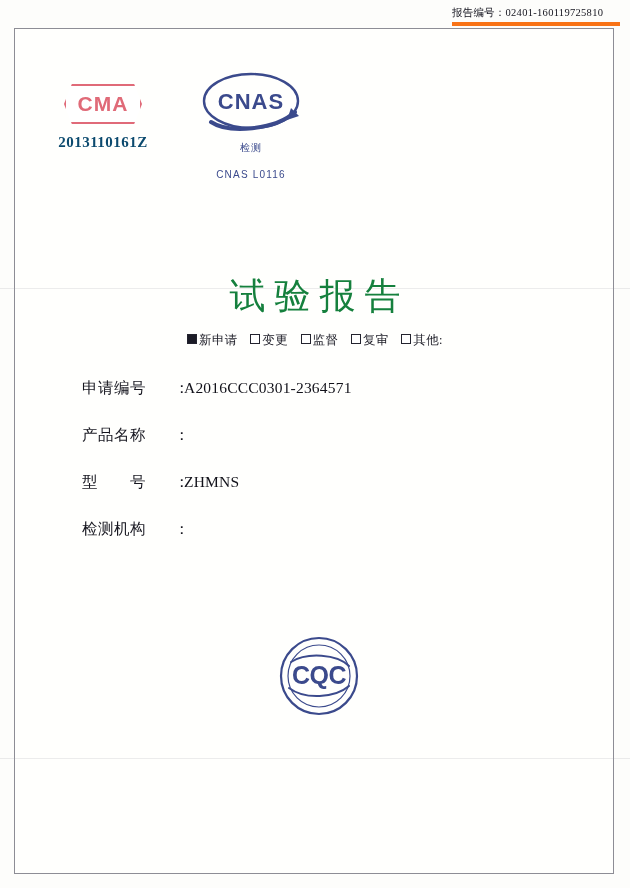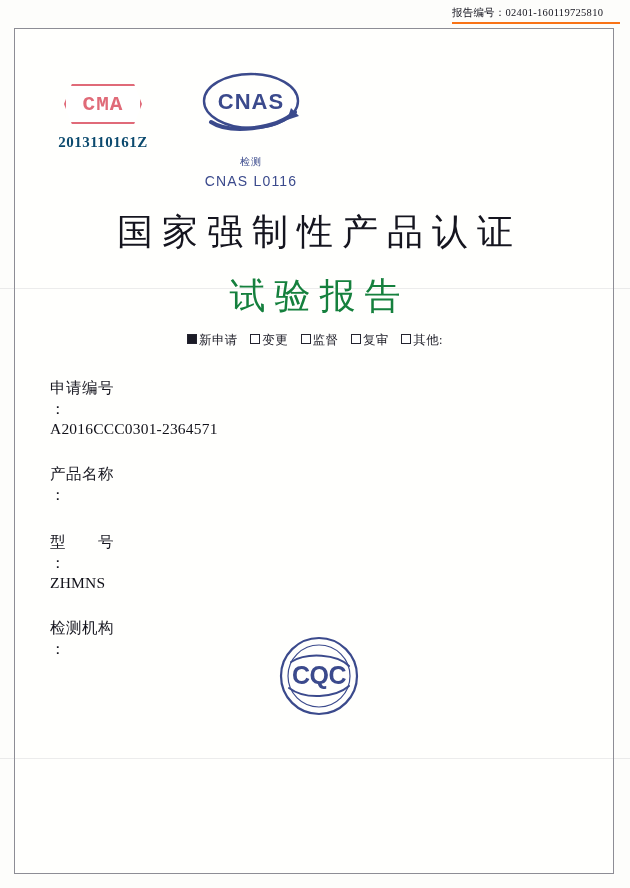--- a/index.html
+++ b/index.html
@@ -20,21 +20,21 @@
     height: 888px;
     background: #fdfdfb;
   }
 
   
   .report-no {
     position: absolute;
     top: 6px;
     left: 452px;
     width: 168px;
-    border-bottom: 2px solid #f97316;
+    border-bottom: 4px solid #f97316;
     padding-bottom: 2px;
     font-size: 10.5px;
     letter-spacing: 0.2px;
     white-space: nowrap;
     color: #14141e;
   }
   .report-no .label {
     font-family: "Liberation Serif", serif;
   }
   .report-no .value {
@@ -90,21 +90,21 @@
     border: 2px solid #e06a78;
     background: #fff;
     clip-path: polygon(10% 0, 90% 0, 100% 50%, 90% 100%, 10% 100%, 0 50%);
   }
   .cma-badge .txt {
     position: absolute;
     inset: 0;
     display: flex;
     align-items: center;
     justify-content: center;
-    font-family: Liberation Mono, monospace;
+    font-family: Liberation Sans, sans-serif;
     font-weight: bold;
     font-size: 21px;
     color: #e06a78;
     letter-spacing: 1px;
   }
   .cma-code {
     margin-top: 10px;
     font-family: "Liberation Serif", serif;
     font-weight: bold;
     font-size: 15px;
@@ -124,28 +124,28 @@
     height: 72px;
     margin: 0 auto;
     position: relative;
   }
   .cnas-mark svg { display: block; }
   .cnas-sub {
     font-family: "Liberation Sans", sans-serif;
     font-size: 10px;
     color: #3b4a8c;
     letter-spacing: 1px;
-    margin-top: 15px;
+    margin-top: 1px;
   }
   .cnas-num {
     font-family: "Liberation Sans", sans-serif;
-    font-size: 14px;
+    font-size: 10px;
     color: #3b4a8c;
     letter-spacing: 1.2px;
-    margin-top: 4px;
+    margin-top: 14px;
   }
 
   
   .title1 {
     position: absolute;
     top: 208px;
     left: 0;
     width: 100%;
     text-align: center;
     font-family: "Liberation Serif", serif;
@@ -195,22 +195,21 @@
   .fields {
     position: absolute;
     top: 378px;
     left: 0;
     width: 100%;
   }
   .field {
     display: flex;
     align-items: baseline;
     margin-bottom: 26px;
-    padding-left: 50px;
-    flex-direction: column;
+    padding-left: 82px;
   }
   .field .key {
     width: 92px;
     font-size: 15.5px;
     letter-spacing: 0.5px;
     color: #16161f;
     flex: none;
   }
   .field .key.spaced {
     letter-spacing: 0.5px;
@@ -282,21 +281,20 @@
           <path d="M96 40 L104 48 L92 52 Z" fill="#3b4a8c"></path>
           <text x="56" y="41" text-anchor="middle" font-family="Liberation Sans, sans-serif" font-size="22" font-weight="bold" fill="#3b4a8c" letter-spacing="1">CNAS</text>
         </svg>
       </div>
       <div class="cnas-sub">检测</div>
       <div class="cnas-num">CNAS L0116</div>
     </div>
 
   </div>
 
-  <div class="title1">国家强制性产品认证</div>
   <div class="title2">试验报告</div>
 
   <div class="checkrow">
     <span class="opt"><span class="box filled"></span><span>新申请</span></span>
     <span class="opt"><span class="box"></span><span>变更</span></span>
     <span class="opt"><span class="box"></span><span>监督</span></span>
     <span class="opt"><span class="box"></span><span>复审</span></span>
     <span class="opt"><span class="box"></span><span>其他:</span></span>
   </div>
 

